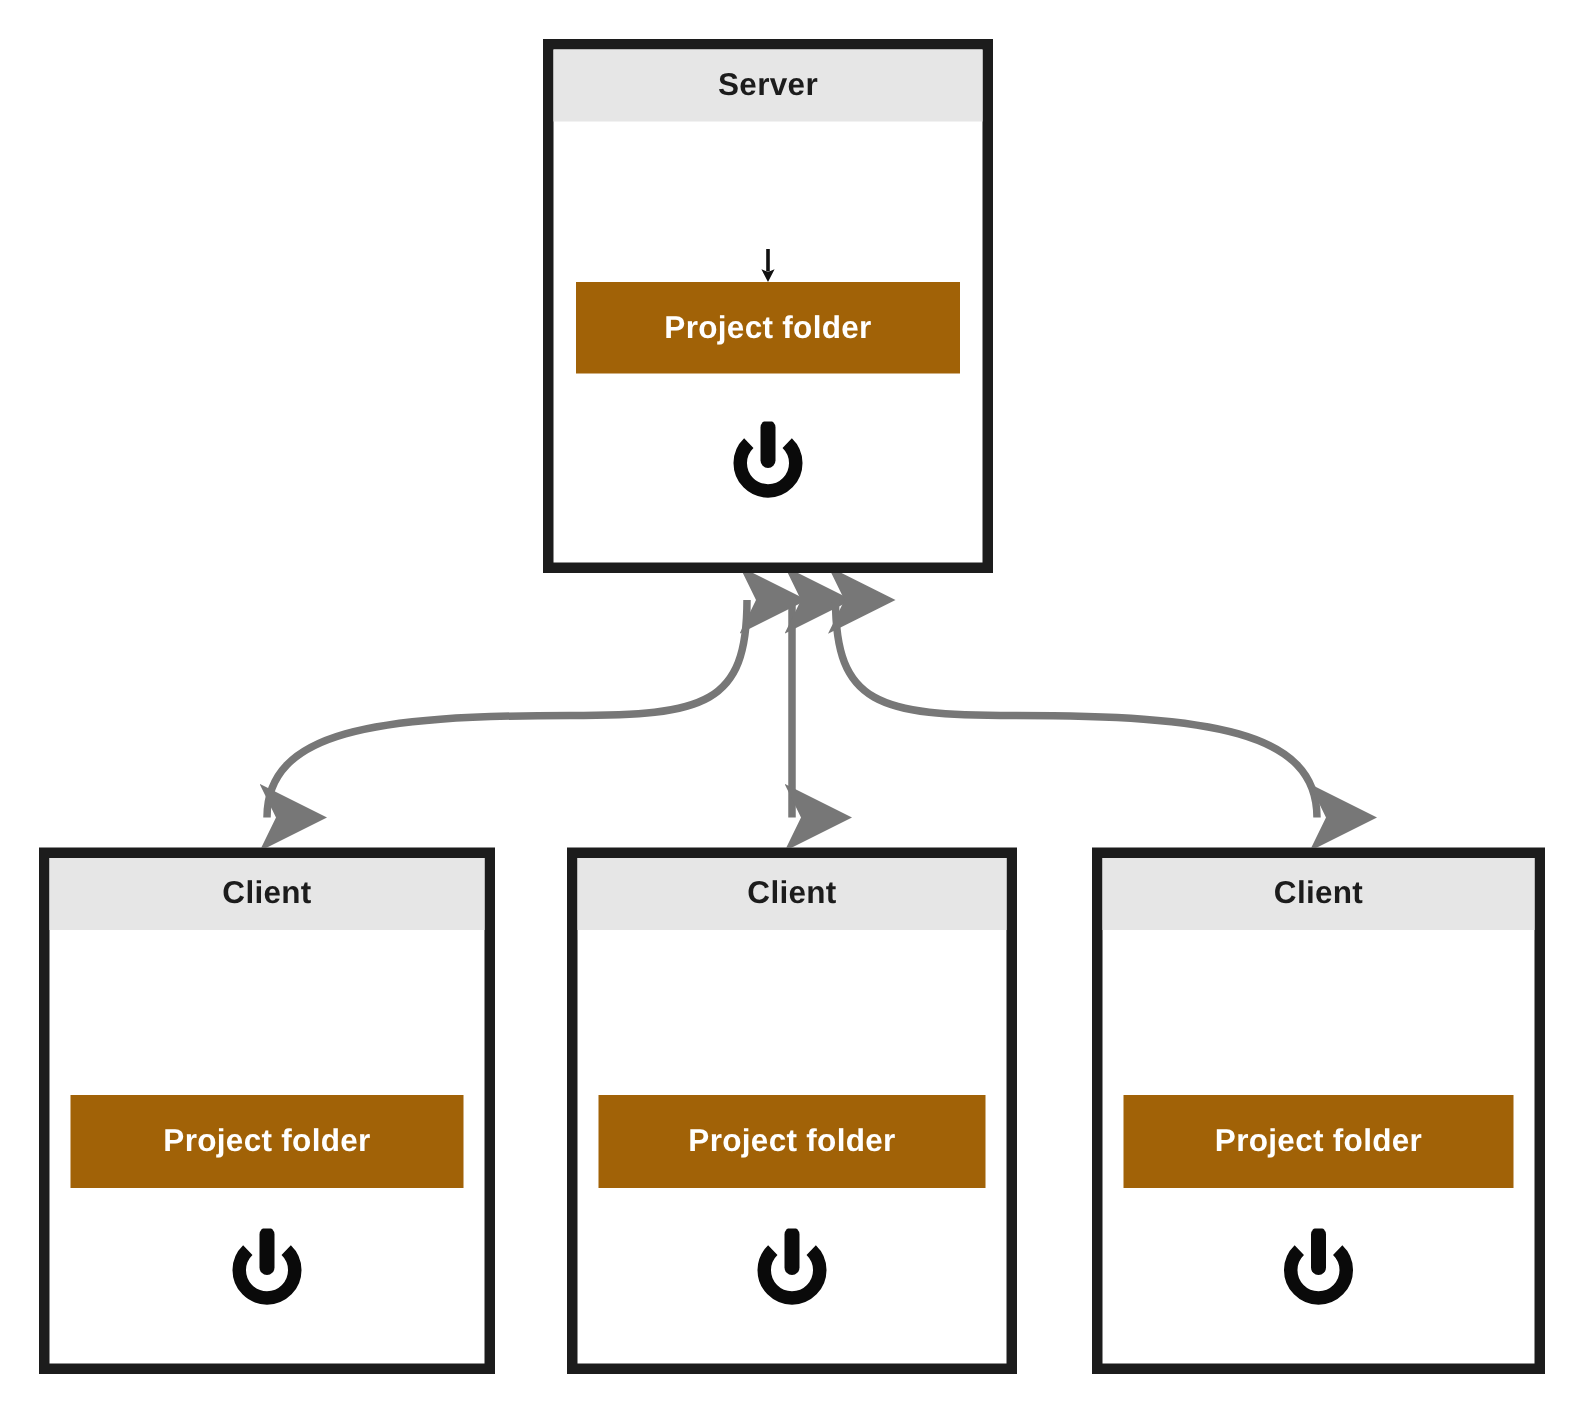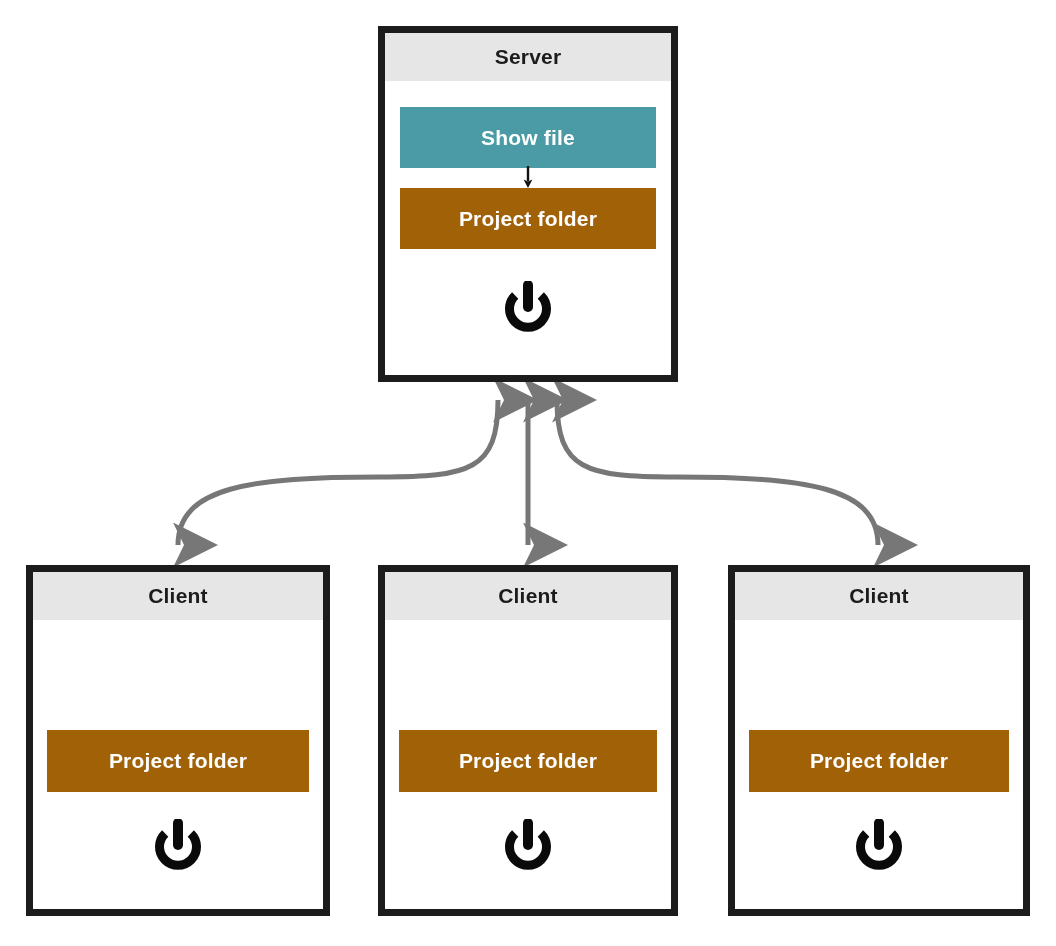--- a/index.html
+++ b/index.html
@@ -103,27 +103,26 @@
 
     <g>
       <path d="M 528,400 L 528,545" fill="none" stroke="#777777" stroke-width="5" stroke-linecap="butt" marker-start="url(#arrow-up)" marker-end="url(#arrow-end)"></path>
     </g>
 
     <g>
       <path d="M 557,400 C 557,470 586,477 676,477 C 806,477 878,487 878,545" fill="none" stroke="#777777" stroke-width="5" stroke-linecap="butt" marker-start="url(#arrow-up)" marker-end="url(#arrow-end)"></path>
     </g>
   </svg>
 
-  <div class="machine" id="server-box" style="left:378px;top:26px;width:300px;height:356px;">
+  <div class="machine" id="server-box" style="left:362px;top:26px;width:300px;height:356px;">
 
     <div class="machine-header no-sel">Server</div>
 
     <div class="machine-body">
 
-      <div class="bar bar-teal no-sel" id="server-showfile">Show file</div>
 
       <div id="server-inner-arrow">
         <svg width="14" height="24" viewBox="0 0 14 24" xmlns="http://www.w3.org/2000/svg">
           <path d="M7,0 L7,15" stroke="#111111" stroke-width="2.4" fill="none"></path>
           <path d="M7,22 L2.6,13.5 L7,15.4 L11.4,13.5 Z" fill="#111111"></path>
         </svg>
       </div>
 
       <div class="bar bar-orange no-sel" id="server-projectfolder">Project folder</div>
 

